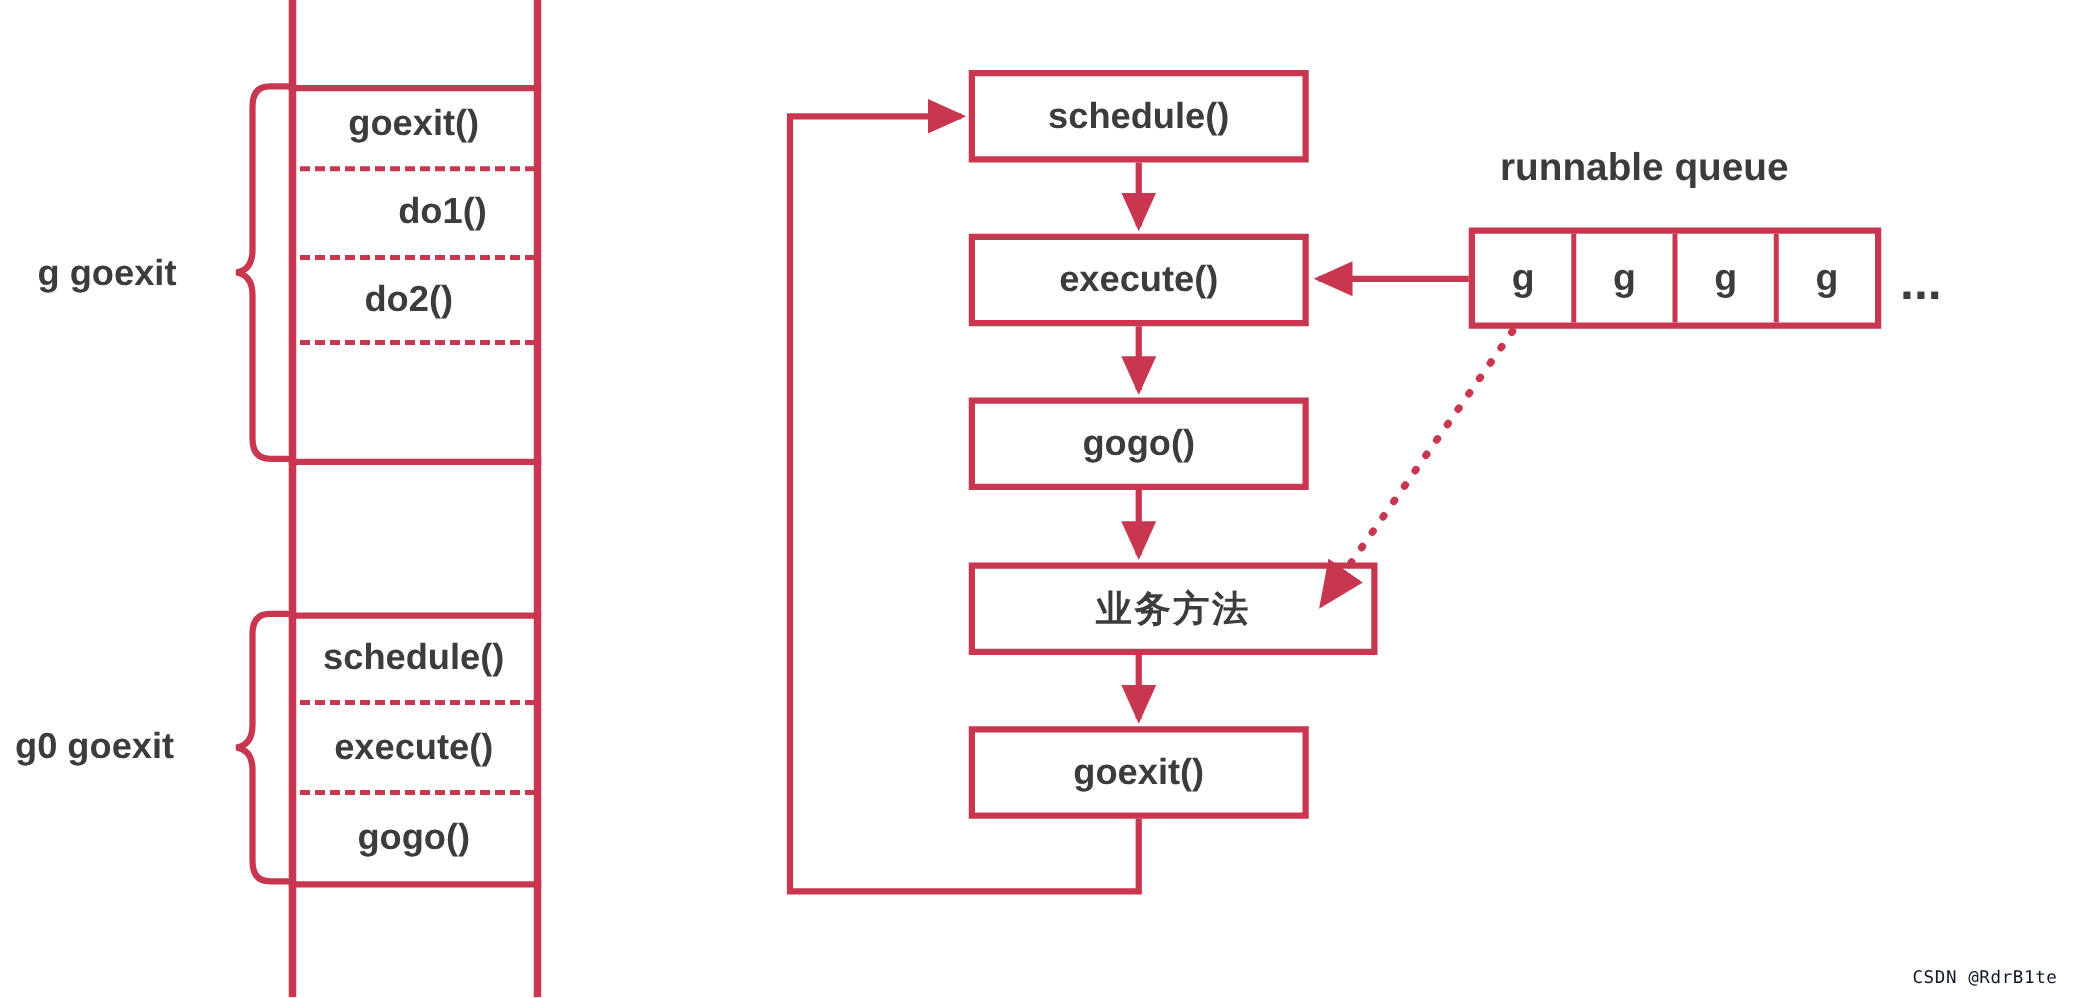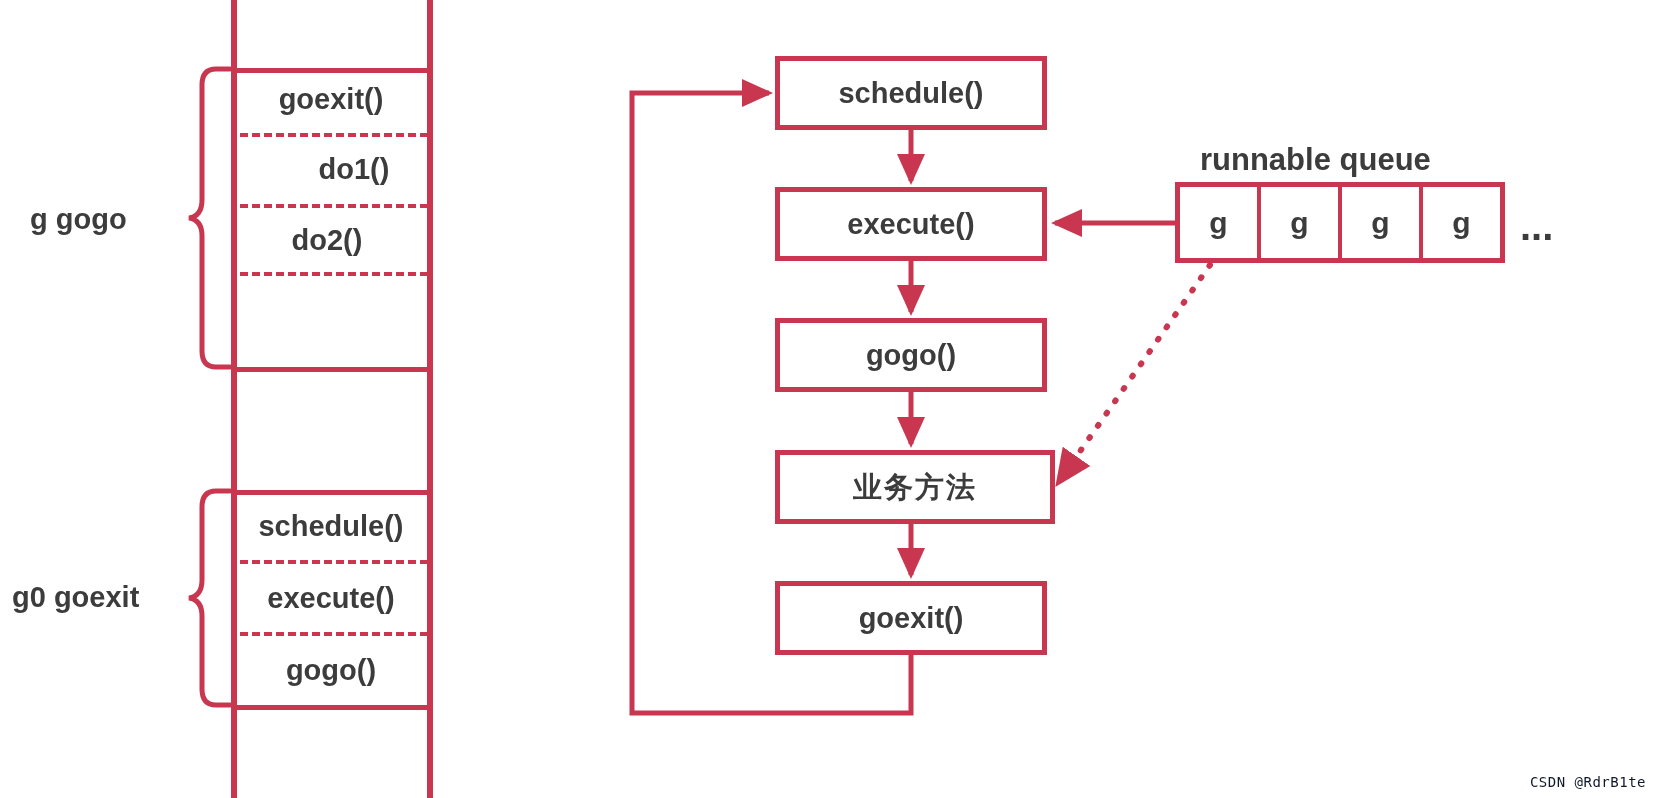--- a/index.html
+++ b/index.html
@@ -168,34 +168,34 @@
         <path d="M 44 3 L 30 3 Q 16 3 16 19 L 16 134 Q 16 150 3 152 Q 16 154 16 170 L 16 285 Q 16 301 30 301 L 44 301" fill="none" stroke="#c8374f" stroke-width="5" stroke-linecap="round"></path>
       </svg>
     </div>
 
     <div class="brace" style="left:186px; top:488px; width:46px; height:220px;">
       <svg width="46" height="220" viewBox="0 0 46 220">
         <path d="M 44 3 L 30 3 Q 16 3 16 19 L 16 92 Q 16 108 3 110 Q 16 112 16 128 L 16 201 Q 16 217 30 217 L 44 217" fill="none" stroke="#c8374f" stroke-width="5" stroke-linecap="round"></path>
       </svg>
     </div>
 
-    <div class="side-label" style="left:30px;  top:205px;">g gogo</div>
+    <div class="side-label" style="left:30px;  top:205px;">g goexit</div>
     <div class="side-label" style="left:12px;  top:583px;">g0 goexit</div>
   </div>
 
   <div>
     <div class="flow-box" style="left:775px; top:56px;  width:272px; height:74px;">schedule()</div>
     <div class="flow-box" style="left:775px; top:187px; width:272px; height:74px;">execute()</div>
     <div class="flow-box" style="left:775px; top:318px; width:272px; height:74px;">gogo()</div>
-    <div class="flow-box cjk" style="left:775px; top:450px; width:280px; height:74px;">业务方法</div>
+    <div class="flow-box cjk" style="left:775px; top:450px; width:327px; height:74px;">业务方法</div>
     <div class="flow-box" style="left:775px; top:581px; width:272px; height:74px;">goexit()</div>
   </div>
 
   <div>
-    <div class="queue-title" style="left:1200px; top:118px;margin-top:26px;">runnable queue</div>
+    <div class="queue-title" style="left:1200px; top:118px;">runnable queue</div>
 
     <div class="queue" style="left:1175px; top:182px; width:330px; height:81px;">
       <div class="queue-cell">g</div>
       <div class="queue-cell">g</div>
       <div class="queue-cell">g</div>
       <div class="queue-cell">g</div>
     </div>
 
     <div class="ellipsis" style="left:1520px; top:206px;">...</div>
   </div>

